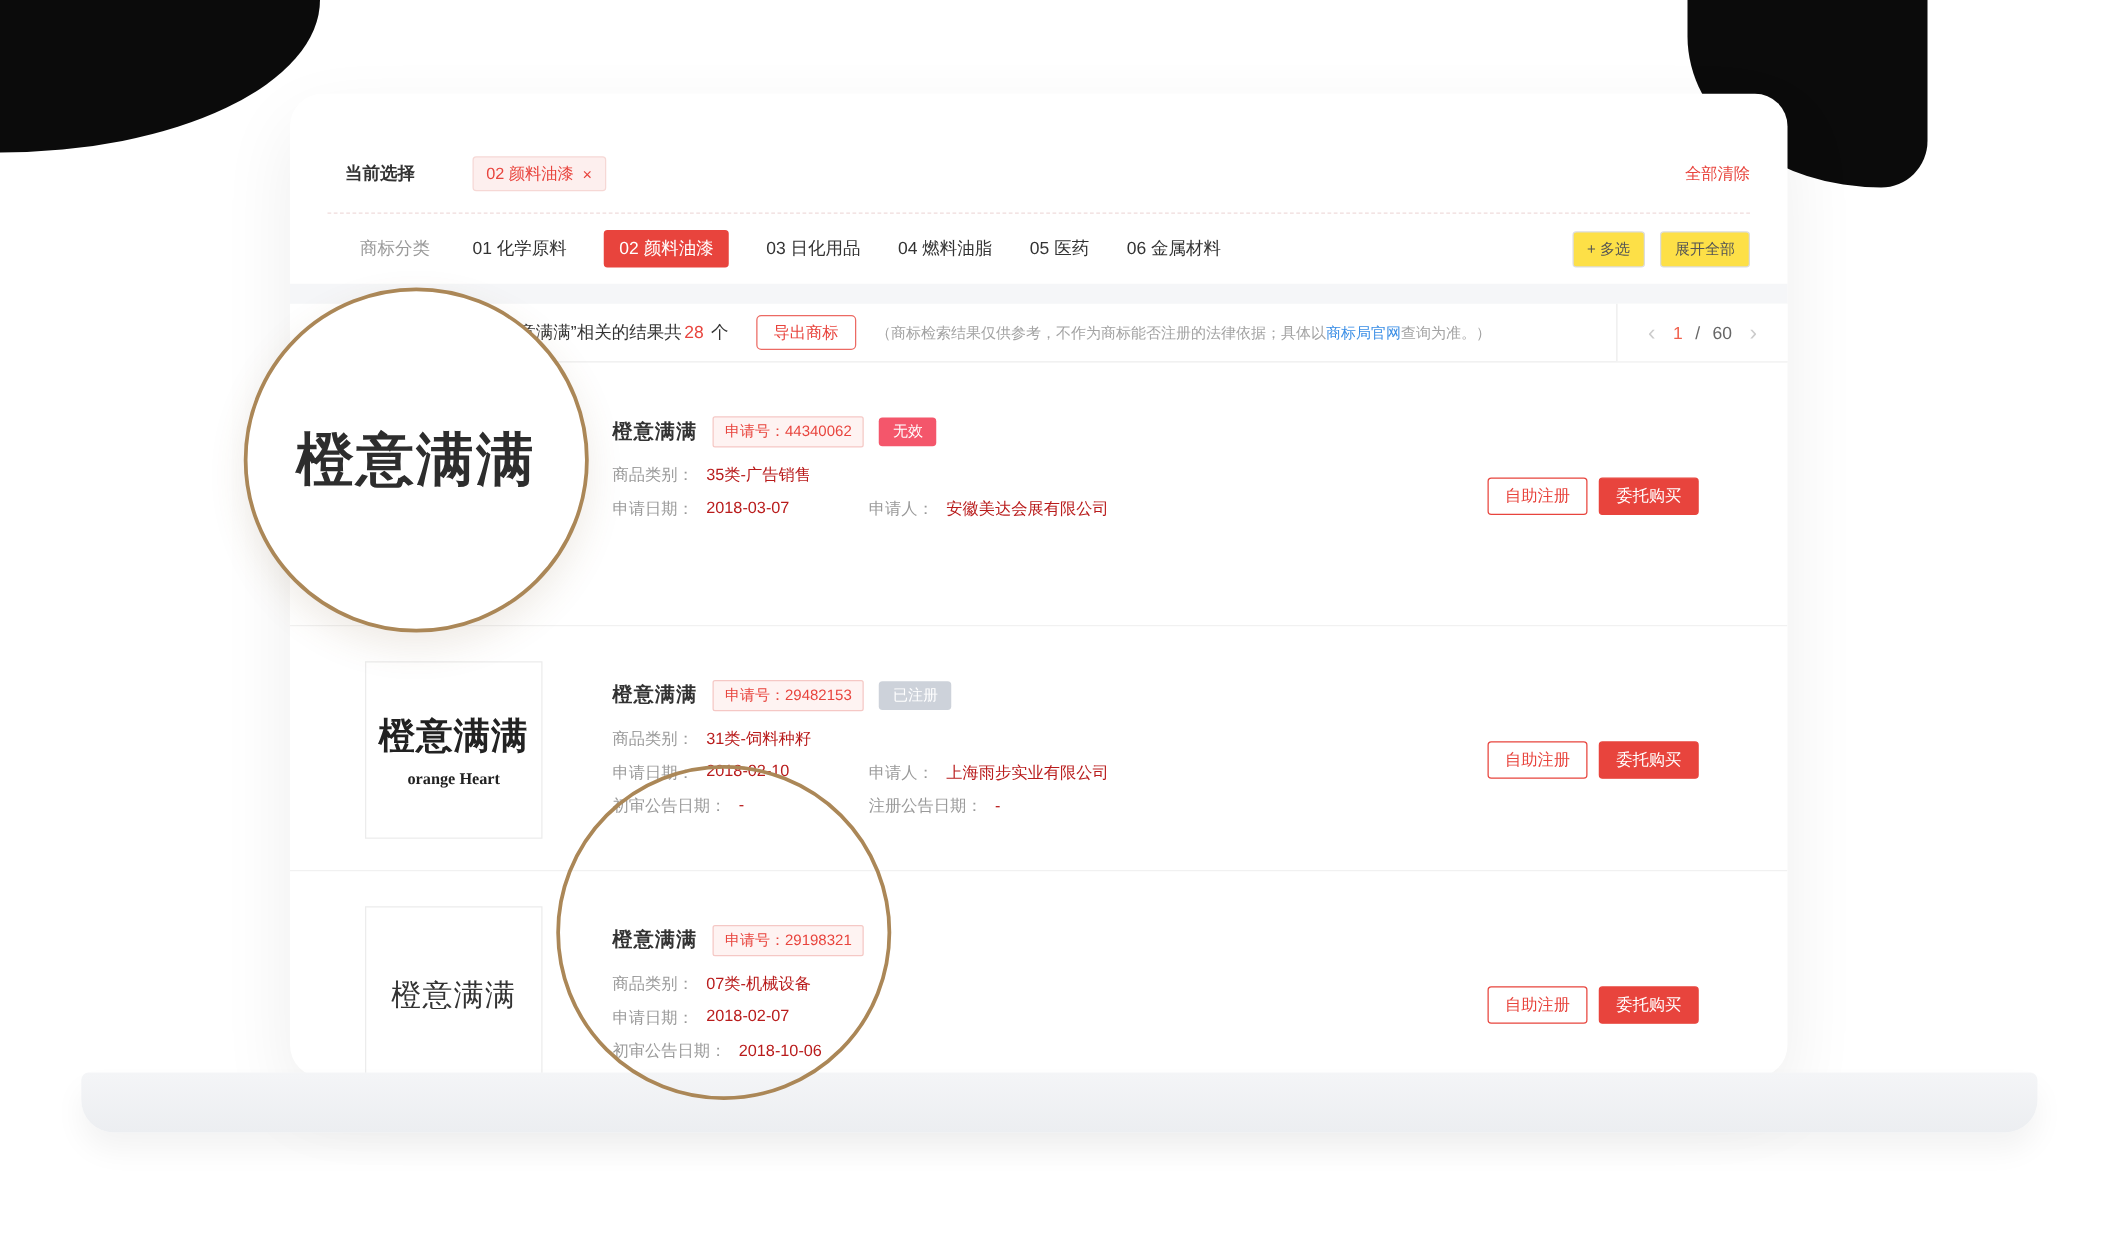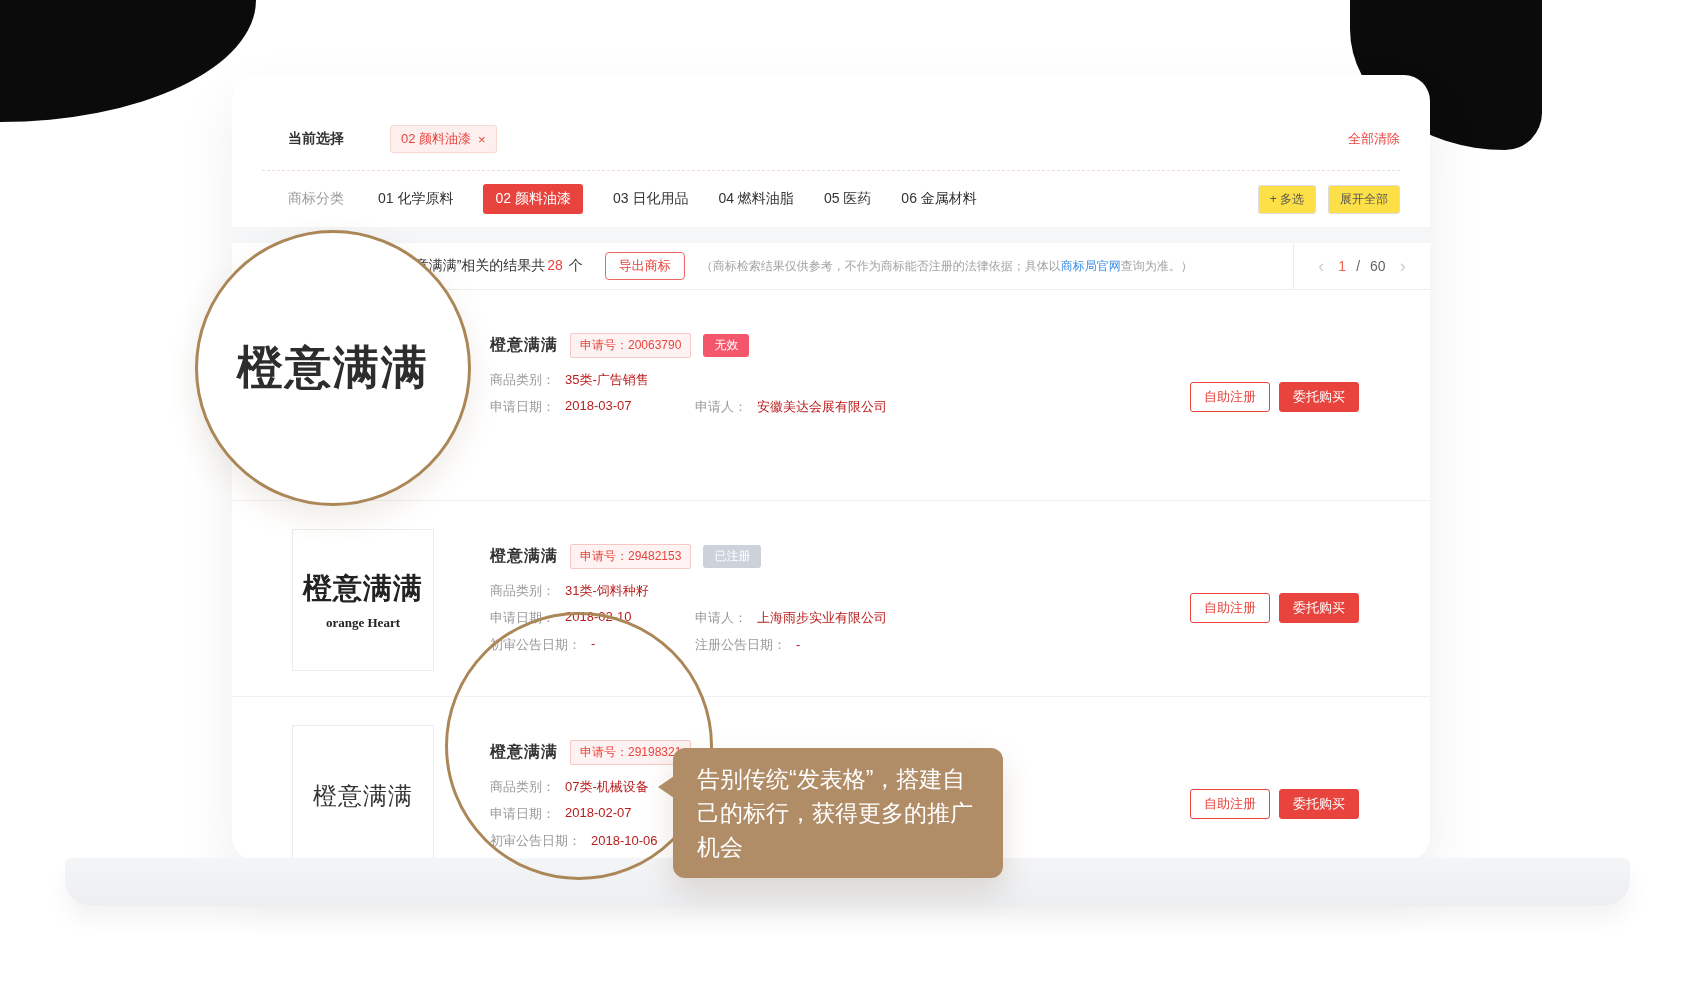--- a/index.html
+++ b/index.html
@@ -11,21 +11,21 @@
             border-bottom-right-radius:100% 100%;z-index:1;}
   .bezel-tr{position:absolute;left:1350px;top:0;width:192px;height:150px;background:#0b0b0b;
             border-bottom-left-radius:100% 100%;border-bottom-right-radius:46px;z-index:1;}
   .base-bar{position:absolute;left:65px;top:858px;width:1565px;height:48px;
             background:linear-gradient(#f4f5f7,#eceef1);border-radius:6px 6px 26px 26px;
             box-shadow:0 14px 24px rgba(0,0,0,.05);z-index:4;}
 
   
   .card{position:absolute;left:232px;top:75px;width:1198px;height:787px;background:#fff;
         border-radius:26px;box-shadow:0 24px 60px rgba(0,0,0,.07);z-index:2;}
-  .sel-row{position:absolute;left:56px;right:30px;top:38px;height:52px;display:flex;align-items:center;font-size:14px;}
+  .sel-row{position:absolute;left:44px;right:30px;top:38px;height:52px;display:flex;align-items:center;font-size:14px;}
   .sel-label{font-weight:700;color:#333;}
   .sel-tag{margin-left:46px;display:inline-flex;align-items:center;gap:7px;background:#fdefee;
            border:1px solid #f6d8d5;color:#e8443d;border-radius:3px;padding:4px 10px;font-size:13px;cursor:pointer;}
   .sel-tag .x{font-size:13px;line-height:1;}
   .clear-all{margin-left:auto;color:#e8443d;font-size:13px;cursor:pointer;}
   .dash-div{position:absolute;left:30px;right:30px;top:95px;border-top:1px dashed #f0dcdc;}
   .cat-row{position:absolute;left:56px;right:30px;top:98px;height:52px;display:flex;align-items:center;font-size:14px;gap:30px;}
   .cat-label{color:#9a9a9a;margin-right:4px;}
   .cat-item{color:#333;cursor:pointer;white-space:nowrap;}
   .cat-item.active{background:#e8443d;color:#fff;border-radius:3px;padding:6px 12px;}
@@ -146,21 +146,21 @@
 
     <div class="rows">
 
       <div class="row r1">
         <div class="logo"></div>
         <div class="info">
           <div class="name-line">
             <span class="tm-name">橙意满满</span>
             <span class="appno-pill">
               <span>申请号：</span>
-                <span>20063790</span>
+                <span>44340062</span>
             </span>
             <span class="badge invalid">无效</span>
           </div>
           <div class="f-line">
             <span class="lbl">商品类别：</span>
             <span class="val">35类-广告销售</span>
           </div>
           <div class="f-line">
             <span class="f-col1">
               <span class="lbl">申请日期：</span>
@@ -251,18 +251,14 @@
       </div>
 
     </div>
   </div>
 
   <div class="mag1">
     <span>橙意满满</span>
   </div>
   <div class="mag2"></div>
 
-  <div class="tip tip2">
-    <span class="arrow"></span>
-    <span>告别传统“发表格”，搭建自己的标行，获得更多的推广机会</span>
-  </div>
 
 </div>
 
 </body></html>

